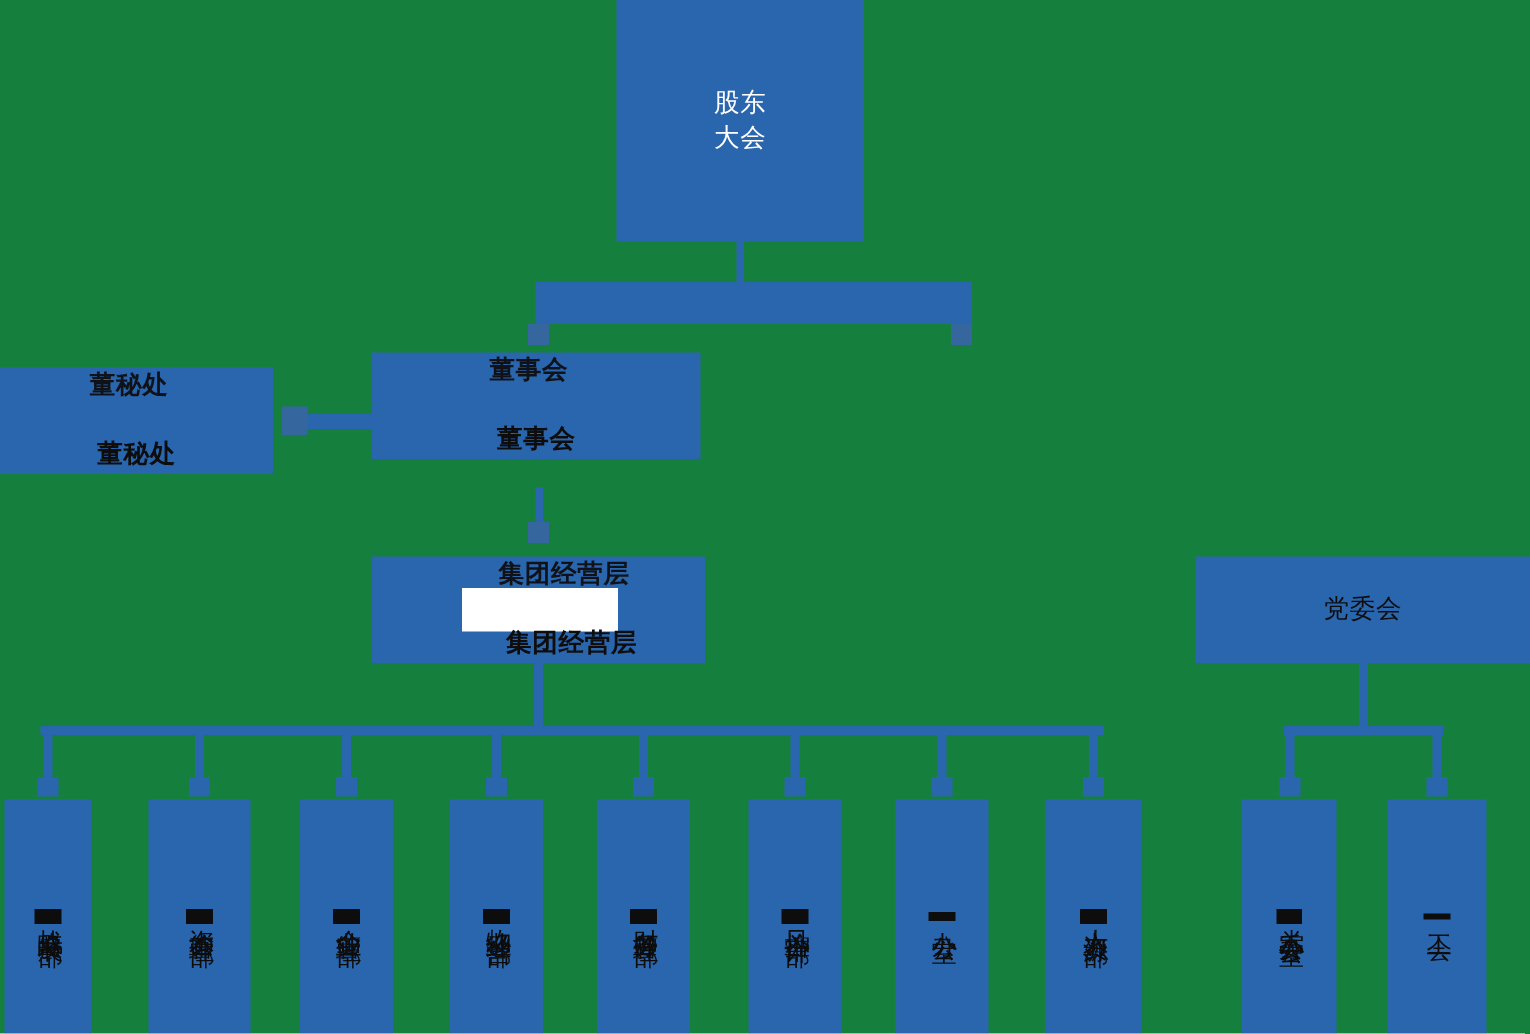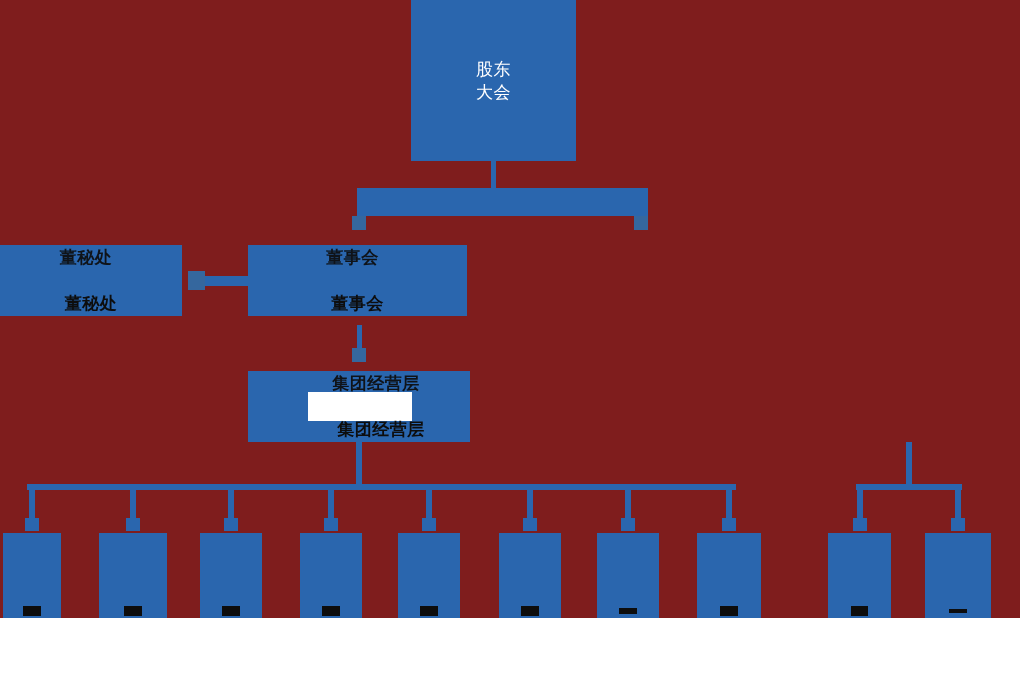--- a/index.html
+++ b/index.html
@@ -7,22 +7,22 @@
     margin: 0;
     padding: 0;
     background: #ffffff;
   }
   body {
     font-family: "DejaVu Sans", "Liberation Sans", sans-serif;
   }
   #chart-root {
     position: relative;
     width: 1020px;
-    height: 618px;
-    background: #7f1d1d;
+    height: 689px;
+    background: #15803d;
     overflow: hidden;
   }
 
   
   .node {
     position: absolute;
     background: #2a66ae;
     box-sizing: border-box;
     display: flex;
     align-items: center;
@@ -104,39 +104,42 @@
   <div class="node" style="left:0px; top:245px; width:182px; height:71px;">
     <div class="node-label dark ghosted">
       <span class="ghost" aria-hidden="true">董秘处</span>
       <span>董秘处</span>
     </div>
   </div>
 
   <div class="conn" style="left:204px; top:276px; width:45px; height:10px;"></div>
   <div class="cap" style="left:188px; top:271px; width:17px; height:19px;"></div>
 
-  <div class="node" style="left:248px; top:245px; width:219px; height:71px;">
+  <div class="node" style="left:248px; top:235px; width:219px; height:71px;">
     <div class="node-label dark ghosted">
       <span class="ghost" aria-hidden="true">董事会</span>
       <span>董事会</span>
     </div>
   </div>
 
 
   <div class="conn" style="left:357px; top:325px; width:5px; height:24px;"></div>
   <div class="cap" style="left:352px; top:348px; width:14px; height:14px;"></div>
 
   <div class="node" style="left:248px; top:371px; width:222px; height:71px;padding-left:44px;">
     <div class="band" style="left:60px; top:21px; width:104px; height:29px;"></div>
     <div class="node-label dark ghosted">
       <span class="ghost" aria-hidden="true">集团经营层</span>
       <span>集团经营层</span>
     </div>
   </div>
 
+  <div class="node" style="left:797px; top:371px; width:223px; height:71px;">
+    <div class="node-label dark">党委会</div>
+  </div>
 
   <div class="conn" style="left:356px; top:442px; width:6px; height:42px;"></div>
   <div class="conn" style="left:27px; top:484px; width:709px; height:6px;"></div>
 
   <div id="dept-drops">
       <div class="conn" style="left: 29px; top: 490px; width: 6px; height: 28px;"></div>
       <div class="cap-dark" style="left: 25px; top: 518px; width: 14px; height: 13px;"></div>
       <div class="conn" style="left: 130px; top: 490px; width: 6px; height: 28px;"></div>
       <div class="cap-dark" style="left: 126px; top: 518px; width: 14px; height: 13px;"></div>
       <div class="conn" style="left: 228px; top: 490px; width: 6px; height: 28px;"></div>

